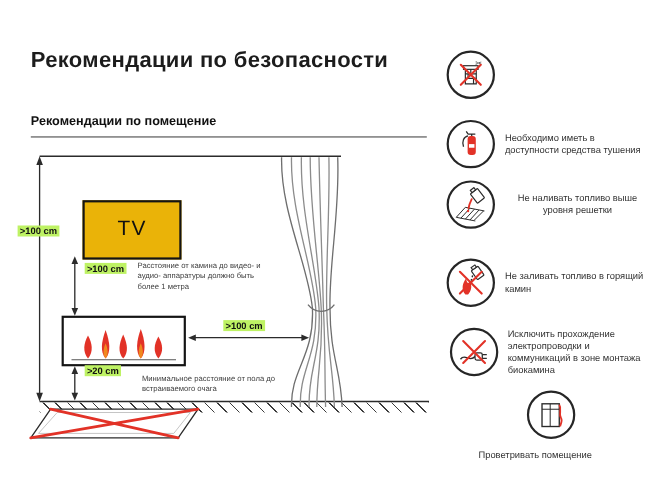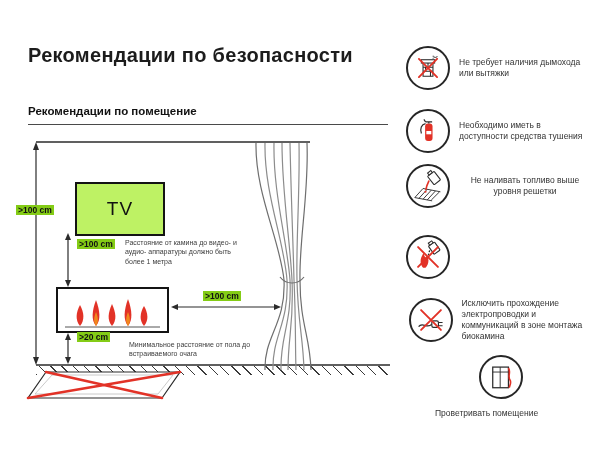--- a/index.html
+++ b/index.html
@@ -7,23 +7,23 @@
     width:600px;height:450px;position:relative;background:#ffffff;
     font-family:"Liberation Sans","DejaVu Sans",sans-serif;color:#222;overflow:hidden;
   }
   .title{position:absolute;left:28px;top:44px;font-size:20px;font-weight:700;color:#1c1c1c;letter-spacing:.3px;}
   .subtitle{position:absolute;left:28px;top:105px;font-size:11.5px;font-weight:bold;color:#111;}
   .rule{position:absolute;left:28px;top:124px;width:360px;height:0;border-top:1px solid #4a4a4a;}
   .hatch{position:absolute;left:36px;top:366px;width:354px;height:9px;
          background:repeating-linear-gradient(45deg,#3a3a3a 0 1px,transparent 1px 8px);}
   .diagram-svg{position:absolute;left:18px;top:128px;width:380px;height:310px;}
   .tv{position:absolute;left:75px;top:182px;width:86px;height:50px;border:2px solid #141414;
-      background:#bef264;display:flex;align-items:center;justify-content:center;
+      background:#eab308;display:flex;align-items:center;justify-content:center;
       font-size:19px;letter-spacing:1px;color:#111;}
-  .dim{position:absolute;font-size:8.5px;font-weight:bold;color:#111;background:#84cc16;padding:0 2px;white-space:nowrap;}
+  .dim{position:absolute;font-size:8.5px;font-weight:bold;color:#111;background:#bef264;padding:0 2px;white-space:nowrap;}
   #dim-wall{left:16px;top:205px;}
   #dim-tv{left:77px;top:239px;}
   #dim-curtain{left:203px;top:291px;}
   #dim-floor{left:77px;top:332px;}
   .note{position:absolute;font-size:7px;color:#3c3c3c;line-height:1.35;}
   #note-tv{left:125px;top:238px;width:112px;}
   #note-floor{left:129px;top:340px;width:158px;}
   .tip{position:absolute;left:406px;width:190px;height:56px;display:flex;align-items:center;gap:9px;}
   #tip-0{top:40px;}#tip-1{top:103px;}#tip-2{top:158px;text-align:center;}#tip-3{top:229px;}#tip-4{top:292px;justify-content:center;}#tip-5{top:355px;flex-direction:column;}
   .tip-icon{width:44px;height:44px;box-sizing:border-box;border:2.5px solid #262626;border-radius:50%;
@@ -119,21 +119,20 @@
         <rect x="15" y="13" width="16" height="4"></rect>
         <path d="M17,17 V33 H29 V17"></path>
         <path d="M17,22 H29 M17,27 H29 M23,17 V22 M20,22 V27 M26,27 V33"></path>
       </g>
       <text x="28" y="13" font-size="9" fill="#2b2b2b">✂</text>
       <g stroke="#e23227" stroke-width="2.3" stroke-linecap="round">
         <path d="M12,12 L34,34 M34,12 L12,34" fill="none"></path>
       </g>
     </svg>
   </div>
-  <div class="tip-label">Не требует наличия дымохода или вытяжки</div>
 </div>
 
 <div class="tip" id="tip-1">
   <div class="tip-icon">
     <svg viewBox="0 0 46 46">
       <path d="M20,14 C15,15 13,20 15,26" stroke="#2b2b2b" fill="none" stroke-width="1.4"></path>
       <rect x="19.5" y="14" width="9" height="21" rx="3.5" fill="#e23227"></rect>
       <rect x="21" y="23" width="6" height="4" fill="#ffffff"></rect>
       <path d="M20,12 H28 M24,12 V14 M20,12 L18,9" stroke="#2b2b2b" fill="none" stroke-width="1.4"></path>
     </svg>
@@ -166,20 +165,21 @@
       <g transform="rotate(-35 31 12)" stroke="#2b2b2b" fill="#fff" stroke-width="1.3">
         <rect x="26" y="6" width="9" height="12" rx="1"></rect>
         <rect x="28" y="3" width="5" height="3"></rect>
       </g>
       <path d="M25,15 C24,19 23,22 22,26" stroke="#2b2b2b" stroke-width="1.6" fill="none" stroke-dasharray="2 2"></path>
       <g stroke="#e23227" stroke-width="2.3" stroke-linecap="round">
         <path d="M11,11 L35,35 M35,11 L11,35" fill="none"></path>
       </g>
     </svg>
   </div>
+  <div class="tip-label">Не заливать топливо в горящий камин</div>
 </div>
 
 <div class="tip" id="tip-4">
   <div class="tip-icon">
     <svg viewBox="0 0 46 46">
       <path d="M8,31 C13,24 18,35 24,28" stroke="#2b2b2b" stroke-width="1.5" fill="none"></path>
       <rect x="24" y="24" width="8" height="8" rx="2" stroke="#2b2b2b" fill="#fff" stroke-width="1.4"></rect>
       <path d="M32,26 H37 M32,30 H37" stroke="#2b2b2b" stroke-width="1.4" fill="none"></path>
       <g stroke="#e23227" stroke-width="2.3" stroke-linecap="round">
         <path d="M11,11 L35,35 M35,11 L11,35" fill="none"></path>

